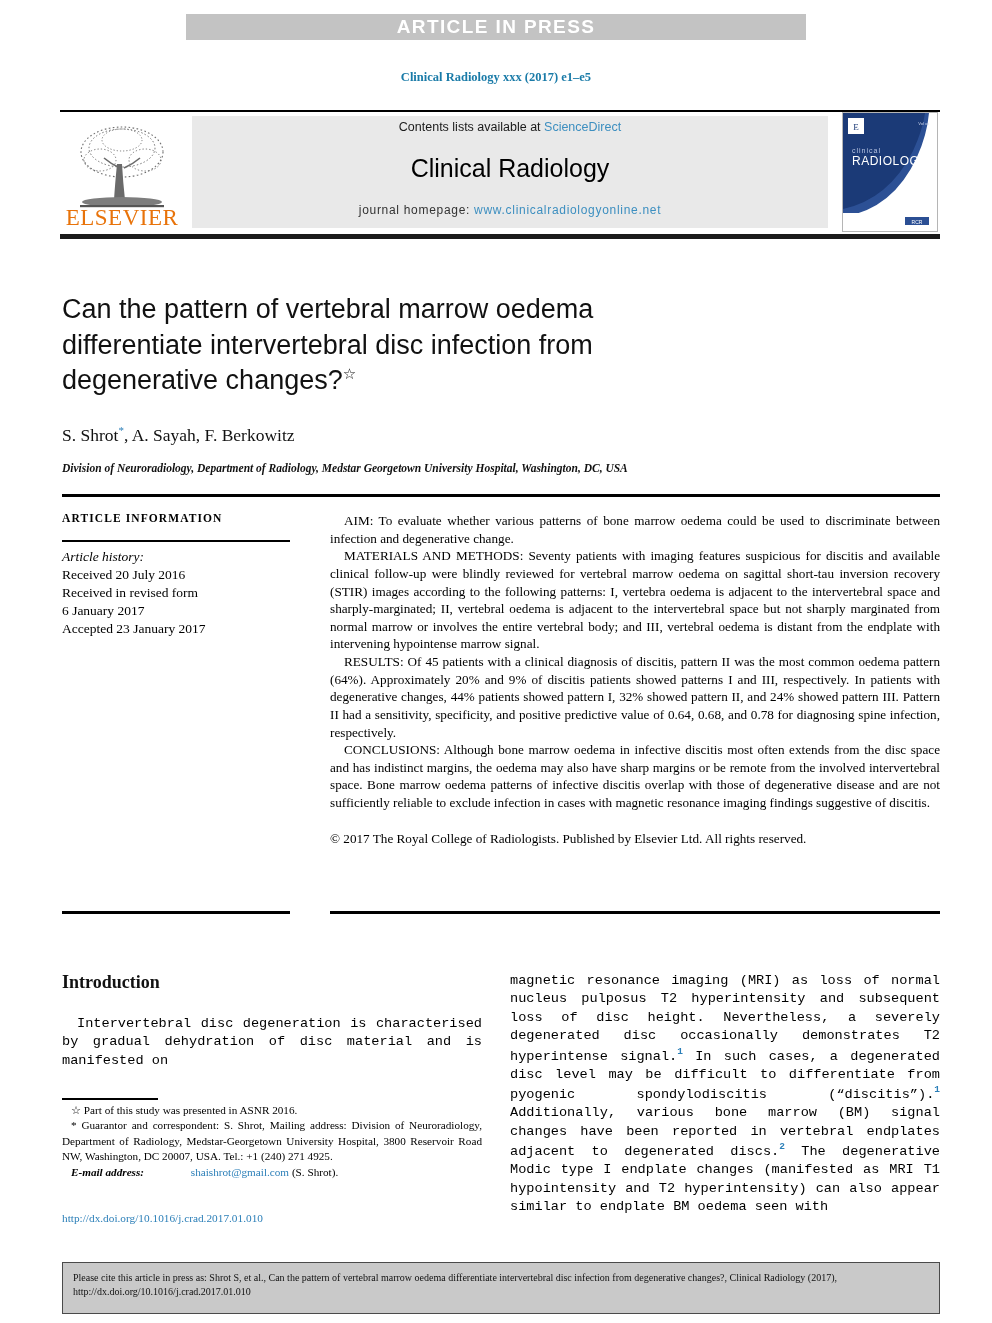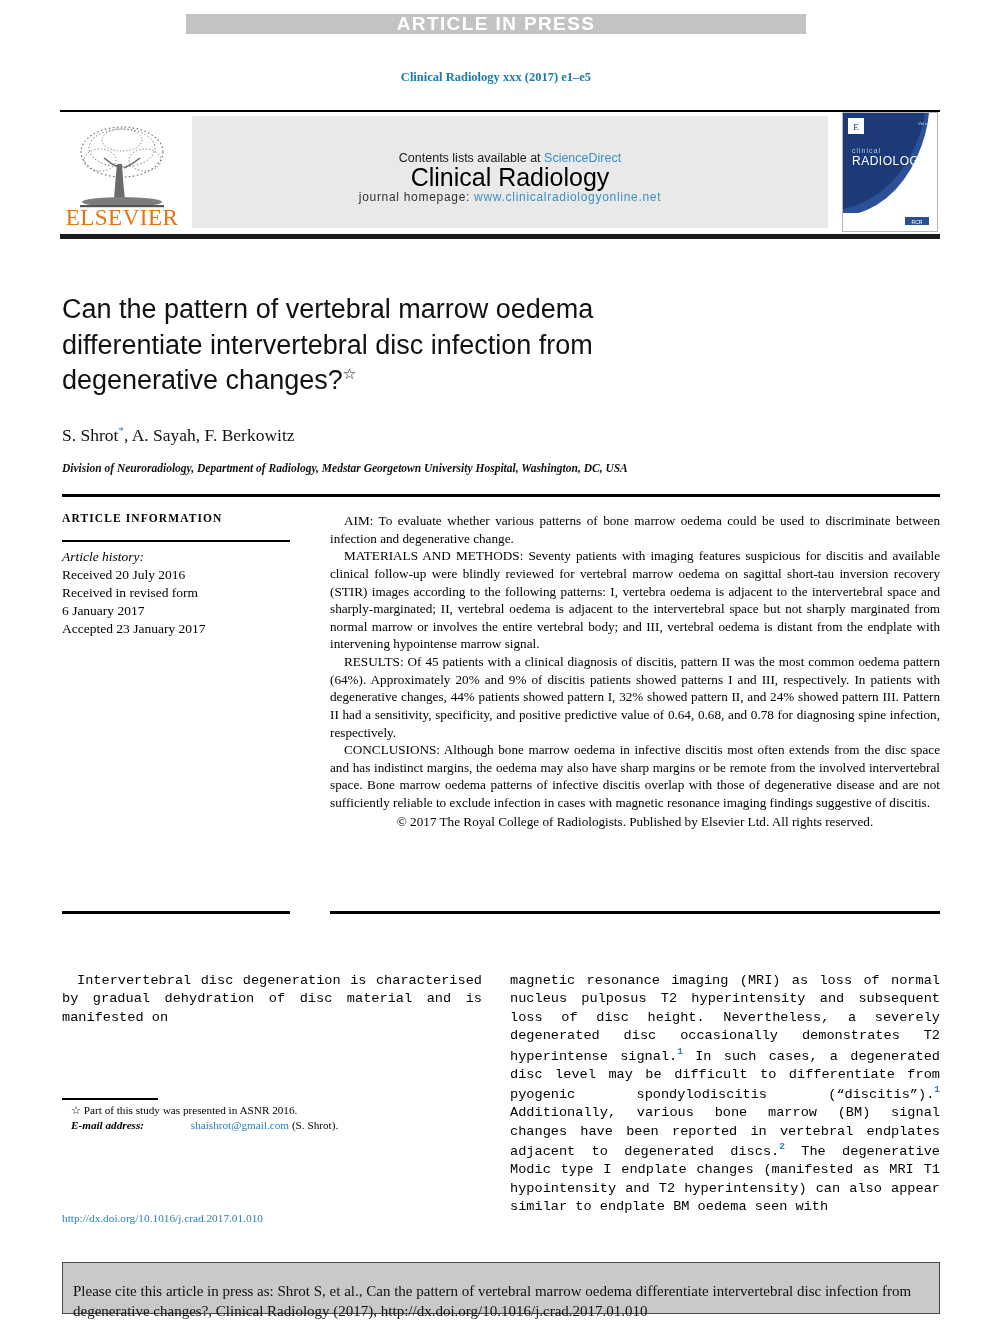--- a/index.html
+++ b/index.html
@@ -12,21 +12,21 @@
     position: relative;
     font-family: "Liberation Serif", serif;
     color: #000;
     overflow: hidden;
   }
 
   
   .press-bar {
     position: absolute;
     left: 186px; top: 14px;
-    width: 620px; height: 20px;
+    width: 620px; height: 26px;
     background: #c3c3c3;
     display: flex; align-items: center; justify-content: center;
   }
   .press-bar span {
     font-family: "Liberation Sans", sans-serif;
     font-weight: bold;
     font-size: 19px;
     letter-spacing: 1.4px;
     color: #ffffff;
   }
@@ -60,22 +60,22 @@
     position: absolute;
     left: 2px; top: 8px;
     width: 120px; height: 112px;
   }
   .mast-center {
     position: absolute;
     left: 132px; top: 6px;
     width: 636px; height: 112px;
     background: #e9e9e9;
     display: flex; flex-direction: column;
-    align-items: center; justify-content: center;
-    padding: 21px 0 11px 0;
+    align-items: center; justify-content: space-between;
+    padding: 4px 0 11px 0;
   }
   .contents-line {
     font-family: "Liberation Sans", sans-serif;
     font-size: 12.5px; color: #1a1a1a;
   }
   .contents-line .sd { color: #3d8fc0; }
   .journal-title {
     font-family: Liberation Sans, sans-serif;
     font-size: 25px; color: #000;
     line-height: 1;
@@ -168,21 +168,21 @@
     position: absolute;
     left: 330px; top: 512px;
     width: 610px;
     font-family: "Liberation Serif", serif;
     font-size: 13.2px;
     line-height: 1.335;
     text-align: justify;
     color: #000;
   }
   .abstract p { margin: 0; text-indent: 14px; }
-  .abstract p.copy { text-align: center; text-indent: 0; margin-top: 1px; }
+  .abstract p.copy { text-align: left; text-indent: 0; margin-top: 18px; }
 
   
   .col-left {
     position: absolute;
     left: 62px; top: 972px;
     width: 420px;
   }
   .col-right {
     position: absolute;
     left: 510px; top: 972px;
@@ -236,23 +236,23 @@
   }
   .doi-block .doi { color: #2b7fb8; }
 
   
   .cite-box {
     position: absolute;
     left: 62px; top: 1262px;
     width: 878px; height: 52px;
     background: #c9c9c9;
     border: 1px solid #4a4a4a;
-    padding: 18px 10px;
-    font-family: "Liberation Serif", serif;
-    font-size: 15px;
+    padding: 8px 10px;
+    font-family: "Liberation Serif", serif;
+    font-size: 10px;
     line-height: 1.36;
     color: #111;
   }
 </style>
 </head>
 <body>
 
 <div class="press-bar">
   <span>ARTICLE IN PRESS</span>
 </div>
@@ -336,34 +336,36 @@
   <p>MATERIALS AND METHODS: Seventy patients with imaging features suspicious for discitis and available clinical follow-up were blindly reviewed for vertebral marrow oedema on sagittal short-tau inversion recovery (STIR) images according to the following patterns: I, vertebra oedema is adjacent to the intervertebral space and sharply-marginated; II, vertebral oedema is adjacent to the intervertebral space but not sharply marginated from normal marrow or involves the entire vertebral body; and III, vertebral oedema is distant from the endplate with intervening hypointense marrow signal.</p>
   <p>RESULTS: Of 45 patients with a clinical diagnosis of discitis, pattern II was the most common oedema pattern (64%). Approximately 20% and 9% of discitis patients showed patterns I and III, respectively. In patients with degenerative changes, 44% patients showed pattern I, 32% showed pattern II, and 24% showed pattern III. Pattern II had a sensitivity, specificity, and positive predictive value of 0.64, 0.68, and 0.78 for diagnosing spine infection, respectively.</p>
   <p>CONCLUSIONS: Although bone marrow oedema in infective discitis most often extends from the disc space and has indistinct margins, the oedema may also have sharp margins or be remote from the involved intervertebral space. Bone marrow oedema patterns of infective discitis overlap with those of degenerative disease and are not sufficiently reliable to exclude infection in cases with magnetic resonance imaging findings suggestive of discitis.</p>
   <p class="copy">© 2017 The Royal College of Radiologists. Published by Elsevier Ltd. All rights reserved.</p>
 </div>
 
 <div class="rule-bot-left"></div>
 <div class="rule-bot-right"></div>
 
 <div class="col-left">
+  <h2 class="section">Introduction</h2>
   <div class="bodytext">
     <p>Intervertebral disc degeneration is characterised by gradual dehydration of disc material and is manifested on</p>
   </div>
 </div>
 
 <div class="col-right">
   <div class="bodytext">
     <p style="text-indent:0"><span>magnetic resonance imaging (MRI) as loss of normal nucleus pulposus T2 hyperintensity and subsequent loss of disc height. Nevertheless, a severely degenerated disc occasionally demonstrates T2 hyperintense signal.</span><sup class="ref">1</sup><span> In such cases, a degenerated disc level may be difficult to differentiate from pyogenic spondylodiscitis (“discitis”).</span><sup class="ref">1</sup><span> Additionally, various bone marrow (BM) signal changes have been reported in vertebral endplates adjacent to degenerated discs.</span><sup class="ref">2</sup><span> The degenerative Modic type I endplate changes (manifested as MRI T1 hypointensity and T2 hyperintensity) can also appear similar to endplate BM oedema seen with</span></p>
   </div>
 </div>
 
 <div class="fn-rule"></div>
 <div class="footnotes">
   <p><span>☆</span><span> Part of this study was presented in ASNR 2016.</span></p>
+  <p><span>*</span><span> Guarantor and correspondent: S. Shrot, Mailing address: Division of Neuroradiology, Department of Radiology, Medstar-Georgetown University Hospital, 3800 Reservoir Road NW, Washington, DC 20007, USA. Tel.: +1 (240) 271 4925.</span></p>
   <p><span class="email-lbl">E-mail address:</span> <span class="lnk">shaishrot@gmail.com</span><span> (S. Shrot).</span></p>
 </div>
 
 <div class="doi-block">
   <div class="doi">http://dx.doi.org/10.1016/j.crad.2017.01.010</div>
 </div>
 
 <div class="cite-box">
   <span>Please cite this article in press as: Shrot S, et al., Can the pattern of vertebral marrow oedema differentiate intervertebral disc infection from degenerative changes?, Clinical Radiology (2017), http://dx.doi.org/10.1016/j.crad.2017.01.010</span>
 </div>

